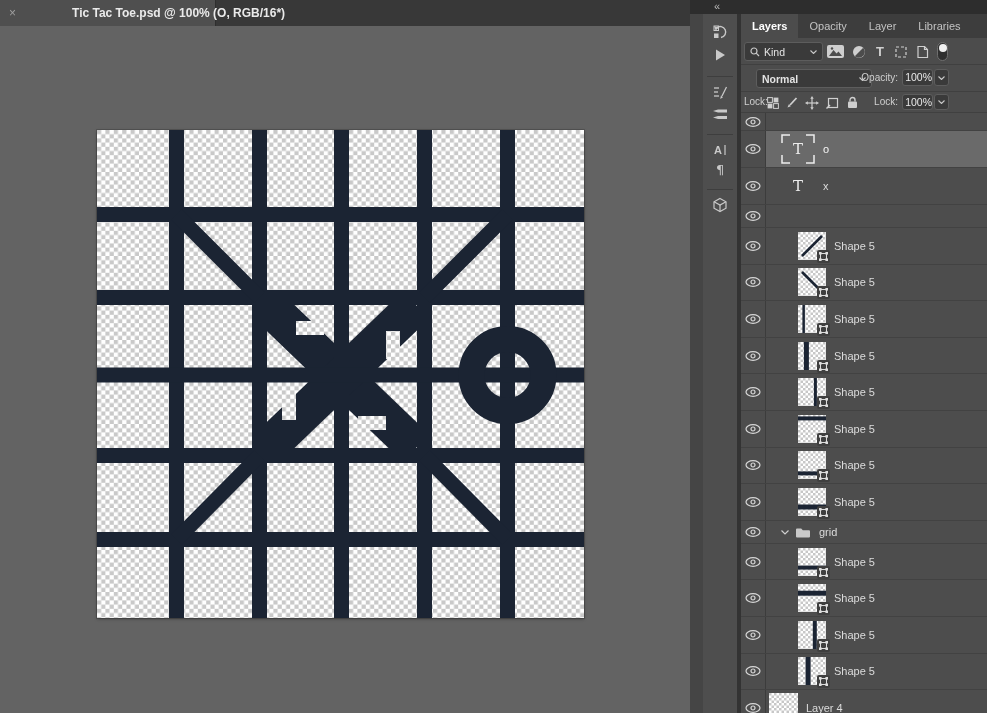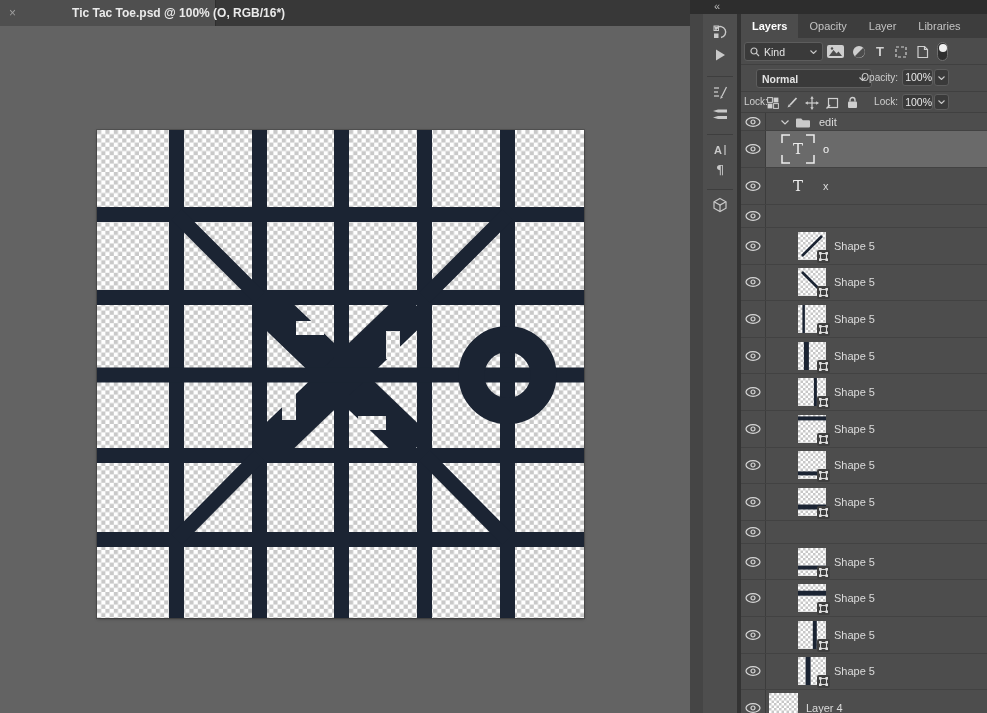--- a/index.html
+++ b/index.html
@@ -314,29 +314,20 @@
   </div>
 
   <div id="layer-list">
       <div class="lrow grp" style="height:18px">
         <div class="eyecell">
           <svg width="16" height="10" viewBox="0 0 16 10">
             <ellipse cx="8" cy="5" rx="7" ry="4.3" fill="none" stroke="#d6d6d6" stroke-width="1.2"></ellipse>
             <circle cx="8" cy="5" r="2" fill="none" stroke="#d6d6d6" stroke-width="1.2"></circle>
           </svg>
         </div>
-        <div class="rbody">
-          <svg width="10" height="8">
-            <polyline points="1.5,2.5 5,6 8.5,2.5" fill="none" stroke="#cfcfcf" stroke-width="1.2"></polyline>
-          </svg>
-          <svg class="foldr" width="16" height="12">
-            <path d="M1 3.5 a1 1 0 0 1 1 -1 h4.2 l1.6 1.8 h6.2 a1 1 0 0 1 1 1 v5.2 a1 1 0 0 1 -1 1 h-12 a1 1 0 0 1 -1 -1 Z" fill="#c9c9c9"></path>
-          </svg>
-          <span class="lname">edit</span>
-        </div>
       </div>
       <div class="lrow sel" style="height:37px">
         <div class="eyecell">
           <svg width="16" height="10" viewBox="0 0 16 10">
             <ellipse cx="8" cy="5" rx="7" ry="4.3" fill="none" stroke="#d6d6d6" stroke-width="1.2"></ellipse>
             <circle cx="8" cy="5" r="2" fill="none" stroke="#d6d6d6" stroke-width="1.2"></circle>
           </svg>
         </div>
         <div class="rbody">
           <div class="tbox">
@@ -578,20 +569,29 @@
           <span class="lname">Shape 5</span>
         </div>
       </div>
       <div class="lrow grp" style="height:23px">
         <div class="eyecell">
           <svg width="16" height="10" viewBox="0 0 16 10">
             <ellipse cx="8" cy="5" rx="7" ry="4.3" fill="none" stroke="#d6d6d6" stroke-width="1.2"></ellipse>
             <circle cx="8" cy="5" r="2" fill="none" stroke="#d6d6d6" stroke-width="1.2"></circle>
           </svg>
         </div>
+        <div class="rbody">
+          <svg width="10" height="8">
+            <polyline points="1.5,2.5 5,6 8.5,2.5" fill="none" stroke="#cfcfcf" stroke-width="1.2"></polyline>
+          </svg>
+          <svg class="foldr" width="16" height="12">
+            <path d="M1 3.5 a1 1 0 0 1 1 -1 h4.2 l1.6 1.8 h6.2 a1 1 0 0 1 1 1 v5.2 a1 1 0 0 1 -1 1 h-12 a1 1 0 0 1 -1 -1 Z" fill="#c9c9c9"></path>
+          </svg>
+          <span class="lname">grid</span>
+        </div>
       </div>
       <div class="lrow" style="height:36.6px">
         <div class="eyecell">
           <svg width="16" height="10" viewBox="0 0 16 10">
             <ellipse cx="8" cy="5" rx="7" ry="4.3" fill="none" stroke="#d6d6d6" stroke-width="1.2"></ellipse>
             <circle cx="8" cy="5" r="2" fill="none" stroke="#d6d6d6" stroke-width="1.2"></circle>
           </svg>
         </div>
         <div class="rbody">
           <div class="thwrap">

